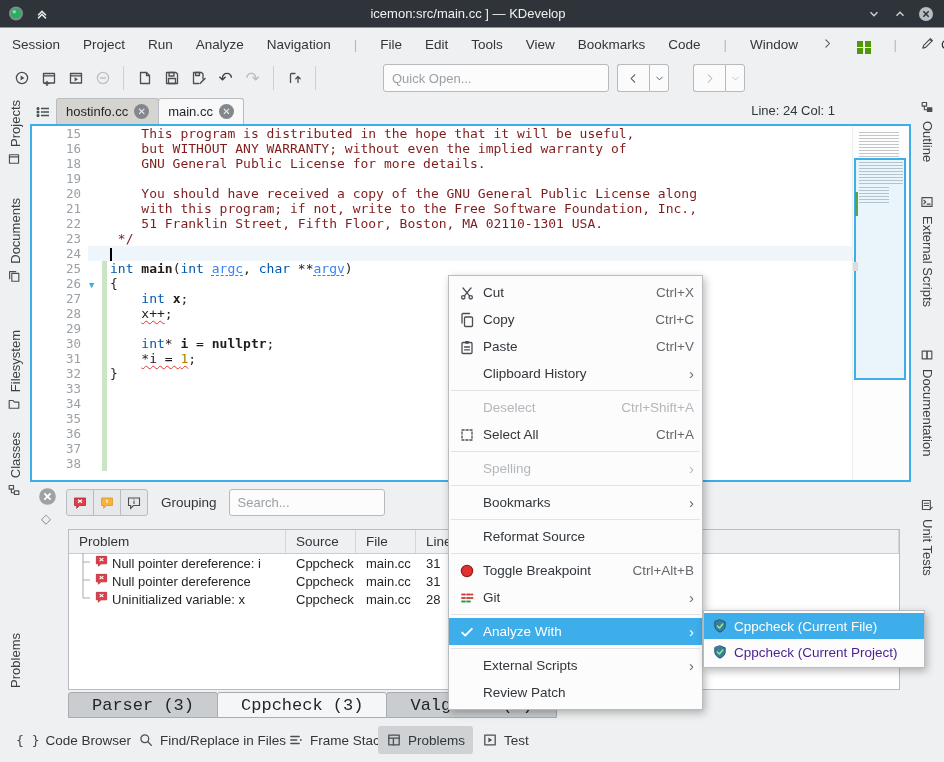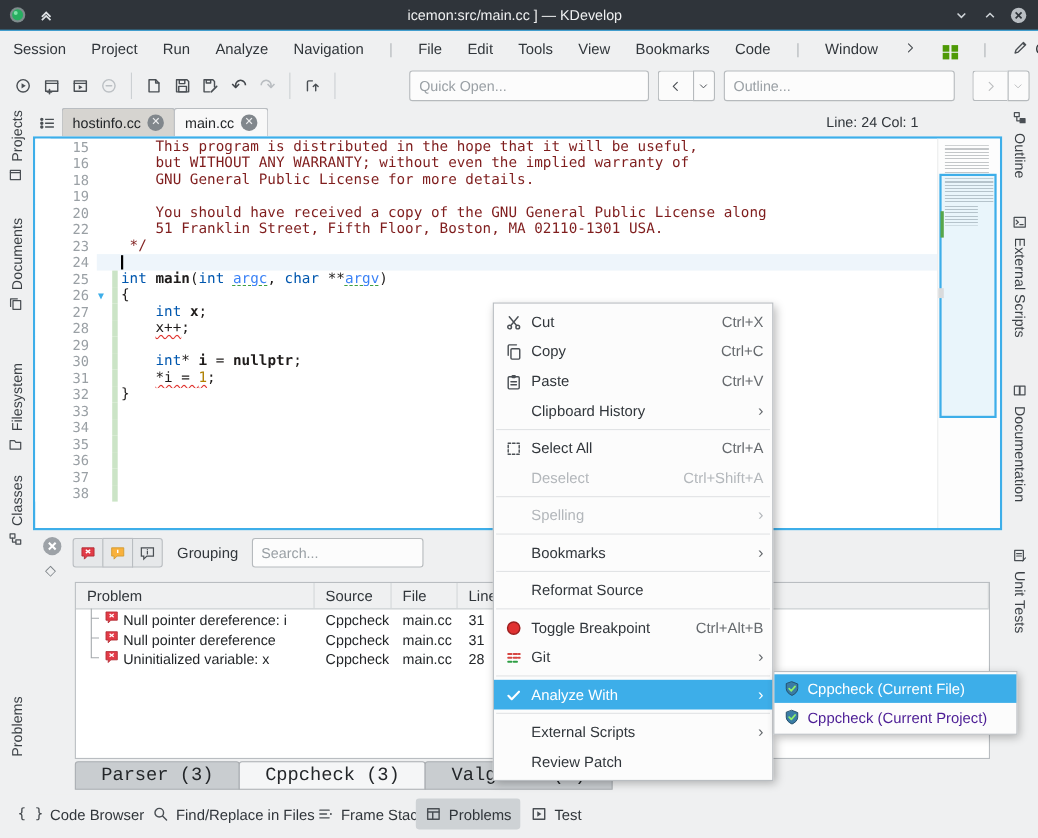--- a/index.html
+++ b/index.html
@@ -278,21 +278,20 @@
           <svg viewBox="0 0 16 16" width="13" height="13" fill="none" stroke="#4a4f54" stroke-width="1.3" stroke-linecap="round" stroke-linejoin="round">
             <path d="M9.5 3.5 L5 8 l4.5 4.5"></path>
           </svg>
         </span>
         <span class="sb-arrow">
           <svg viewBox="0 0 16 16" width="11" height="11" fill="none" stroke="#4a4f54" stroke-width="1.3" stroke-linecap="round" stroke-linejoin="round">
             <path d="M4 6 l4 4 l4-4"></path>
           </svg>
         </span>
       </span>
-      <input class="t-field" placeholder="Outline..." style="width: 218px;">
       <span class="split-btn disabled" style="margin-left: 16px;">
         <span class="sb-main">
           <svg viewBox="0 0 16 16" width="13" height="13" fill="none" stroke="#4a4f54" stroke-width="1.3" stroke-linecap="round" stroke-linejoin="round">
             <path d="M6.5 3.5 L11 8 l-4.5 4.5"></path>
           </svg>
         </span>
         <span class="sb-arrow">
           <svg viewBox="0 0 16 16" width="11" height="11" fill="none" stroke="#4a4f54" stroke-width="1.3" stroke-linecap="round" stroke-linejoin="round">
             <path d="M4 6 l4 4 l4-4"></path>
           </svg>
@@ -322,20 +321,21 @@
     <span class="linecol">Line: 24 Col: 1</span>
   </div>
 
   <div class="editor">
     <div class="codewrap" id="codewrap">
         <div class="code-line"><span class="ib"></span><span class="ln">15</span><span class="foldcol"></span><span class="ctext"><span class="cm">    This program is distributed in the hope that it will be useful,</span></span></div>
         <div class="code-line"><span class="ib"></span><span class="ln">16</span><span class="foldcol"></span><span class="ctext"><span class="cm">    but WITHOUT ANY WARRANTY; without even the implied warranty of</span></span></div>
         <div class="code-line"><span class="ib"></span><span class="ln">18</span><span class="foldcol"></span><span class="ctext"><span class="cm">    GNU General Public License for more details.</span></span></div>
         <div class="code-line"><span class="ib"></span><span class="ln">19</span><span class="foldcol"></span><span class="ctext"></span></div>
         <div class="code-line"><span class="ib"></span><span class="ln">20</span><span class="foldcol"></span><span class="ctext"><span class="cm">    You should have received a copy of the GNU General Public License along</span></span></div>
+        <div class="code-line"><span class="ib"></span><span class="ln">21</span><span class="foldcol"></span><span class="ctext"><span class="cm">    with this program; if not, write to the Free Software Foundation, Inc.,</span></span></div>
         <div class="code-line"><span class="ib"></span><span class="ln">22</span><span class="foldcol"></span><span class="ctext"><span class="cm">    51 Franklin Street, Fifth Floor, Boston, MA 02110-1301 USA.</span></span></div>
         <div class="code-line"><span class="ib"></span><span class="ln">23</span><span class="foldcol"></span><span class="ctext"><span class="cm"> */</span></span></div>
         <div class="code-line current"><span class="ib"></span><span class="ln">24</span><span class="foldcol"></span><span class="ctext"><span class="cursor"></span></span></div>
         <div class="code-line"><span class="ib"></span><span class="ln">25</span><span class="foldcol"><span class="modbar"></span></span><span class="ctext"><span class="ty">int</span><span class="pl"> </span><span class="kw">main</span><span class="pl">(</span><span class="ty">int</span><span class="pl"> </span><span class="arg">argc</span><span class="pl">, </span><span class="ty">char</span><span class="pl"> **</span><span class="arg">argv</span><span class="pl">)</span></span></div>
         <div class="code-line"><span class="ib"></span><span class="ln">26</span><span class="foldcol"><span class="tri">▼</span><span class="modbar"></span></span><span class="ctext"><span class="pl">{</span></span></div>
         <div class="code-line"><span class="ib"></span><span class="ln">27</span><span class="foldcol"><span class="modbar"></span></span><span class="ctext"><span class="pl">    </span><span class="ty">int</span><span class="pl"> </span><span class="var">x</span><span class="pl">;</span></span></div>
         <div class="code-line"><span class="ib"></span><span class="ln">28</span><span class="foldcol"><span class="modbar"></span></span><span class="ctext"><span class="pl">    </span><span class="pl err">x++</span><span class="pl">;</span></span></div>
         <div class="code-line"><span class="ib"></span><span class="ln">29</span><span class="foldcol"><span class="modbar"></span></span><span class="ctext"></span></div>
         <div class="code-line"><span class="ib"></span><span class="ln">30</span><span class="foldcol"><span class="modbar"></span></span><span class="ctext"><span class="pl">    </span><span class="ty">int</span><span class="pl">* </span><span class="var">i</span><span class="pl"> = </span><span class="kw">nullptr</span><span class="pl">;</span></span></div>
         <div class="code-line"><span class="ib"></span><span class="ln">31</span><span class="foldcol"><span class="modbar"></span></span><span class="ctext"><span class="pl">    </span><span class="pl err">*i = </span><span class="num err">1</span><span class="pl">;</span></span></div>
@@ -482,33 +482,33 @@
         </span>
         <span class="cl">Paste</span>
         <span class="cs">Ctrl+V</span>
       </div>
       <div class="ctx-item">
         <span class="ci"></span>
         <span class="cl">Clipboard History</span>
         <span class="ca">›</span>
       </div>
       <div class="ctx-sep"></div>
-      <div class="ctx-item">
-        <span class="ci">
-          <svg viewBox="0 0 16 16" width="16" height="16" fill="none" stroke="#4a4f54" stroke-width="1.3" stroke-linecap="round" stroke-linejoin="round">
-            <rect x="3" y="3" width="10" height="10" stroke-dasharray="2.2 1.8"></rect>
-          </svg>
-        </span>
-        <span class="cl">Select All</span>
-        <span class="cs">Ctrl+A</span>
-      </div>
       <div class="ctx-item disabled">
         <span class="ci"></span>
         <span class="cl">Deselect</span>
         <span class="cs">Ctrl+Shift+A</span>
+      </div>
+      <div class="ctx-item">
+        <span class="ci">
+          <svg viewBox="0 0 16 16" width="16" height="16" fill="none" stroke="#4a4f54" stroke-width="1.3" stroke-linecap="round" stroke-linejoin="round">
+            <rect x="3" y="3" width="10" height="10" stroke-dasharray="2.2 1.8"></rect>
+          </svg>
+        </span>
+        <span class="cl">Select All</span>
+        <span class="cs">Ctrl+A</span>
       </div>
       <div class="ctx-sep"></div>
       <div class="ctx-item disabled">
         <span class="ci"></span>
         <span class="cl">Spelling</span>
         <span class="ca">›</span>
       </div>
       <div class="ctx-sep"></div>
       <div class="ctx-item">
         <span class="ci"></span>

